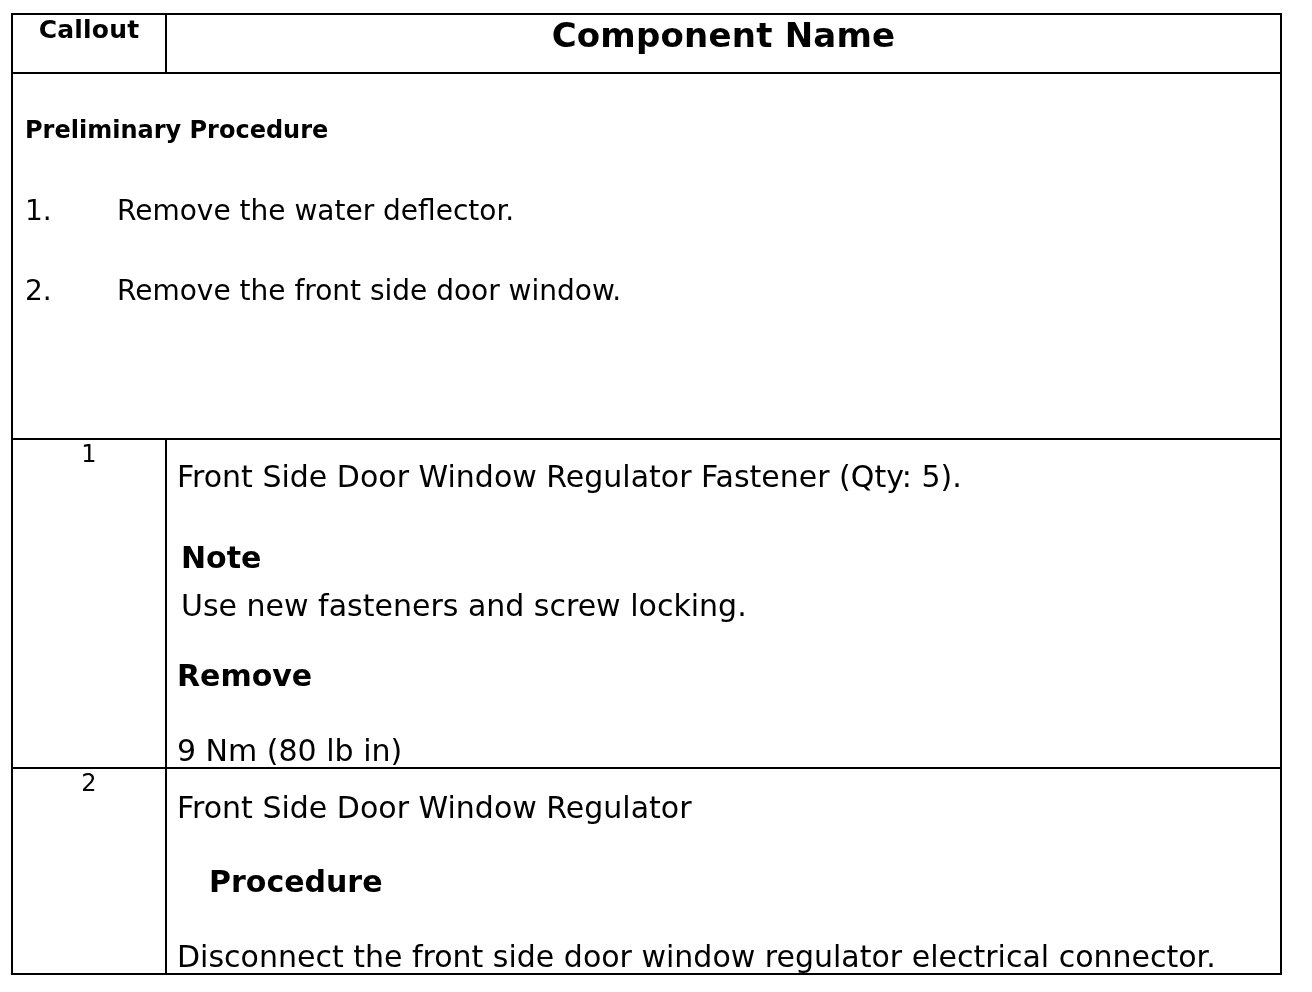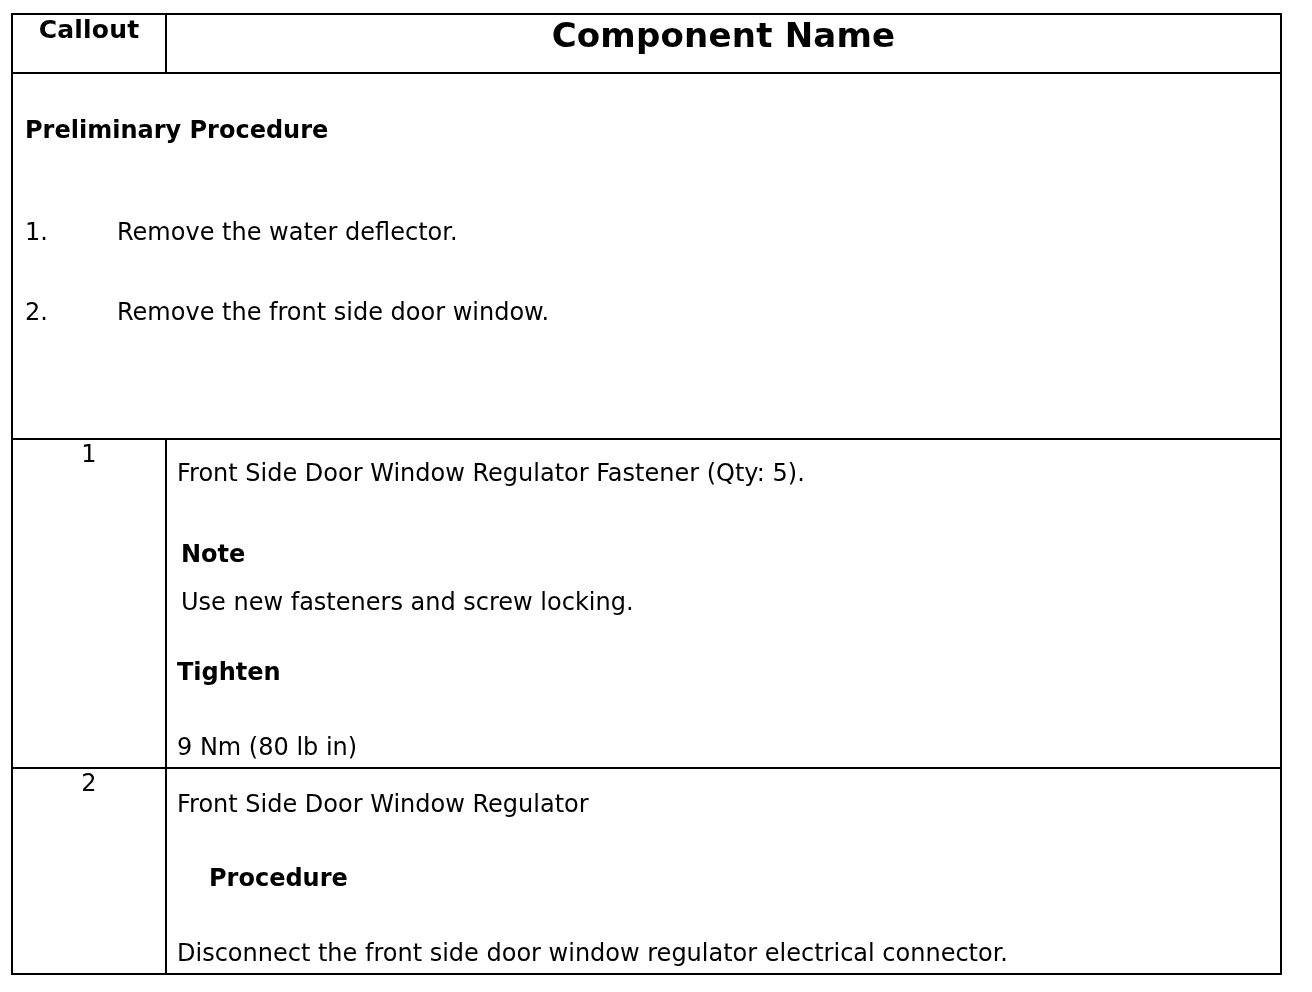--- a/index.html
+++ b/index.html
@@ -70,23 +70,22 @@
     position: absolute;
     left: 12px;
     top: 42px;
     font-size: 24px;
     font-weight: bold;
     white-space: nowrap;
   }
   .prelim-step {
     position: absolute;
     left: 12px;
-    font-size: 24px;
+    font-size: 28px;
     white-space: nowrap;
-    margin-top: 24px;
   }
   .prelim-step .num {
     display: inline-block;
     width: 92px;
   }
   .step-1 { top: 120px; }
   .step-2 { top: 200px; }
 
   
   .callout-num {
@@ -100,21 +99,21 @@
   .content-cell {
     position: relative;
     padding: 0;
   }
   .row1-cell { height: 327px; }
   .row2-cell { height: 204px; }
 
   .line {
     position: absolute;
     left: 10px;
-    font-size: 24px;
+    font-size: 30px;
     white-space: nowrap;
   }
   .line.bold { font-weight: bold; }
   .line.indent { left: 14px; margin-top: 8px; }
 
   
   .r1-l1 { top: 19px; }
   .r1-l2 { top: 92px; }
   .r1-l3 { top: 140px; text-align: right; }
   .r1-l4 { top: 218px; }
@@ -160,21 +159,21 @@
           </div>
         </td>
       </tr>
 
       <tr>
         <td class="callout-num row1-cell">1</td>
         <td class="content-cell row1-cell">
           <div class="line r1-l1">Front Side Door Window Regulator Fastener (Qty: 5).</div>
           <div class="line bold indent r1-l2">Note</div>
           <div class="line indent r1-l3">Use new fasteners and screw locking.</div>
-          <div class="line bold r1-l4">Tighten</div>
+          <div class="line bold r1-l4">Remove</div>
           <div class="line r1-l5">9 Nm (80 lb in)</div>
         </td>
       </tr>
 
       <tr>
         <td class="callout-num row2-cell">2</td>
         <td class="content-cell row2-cell">
           <div class="line r2-l1">Front Side Door Window Regulator</div>
           <div class="line bold r2-l2">Procedure</div>
           <div class="line r2-l3">Disconnect the front side door window regulator electrical connector.</div>

